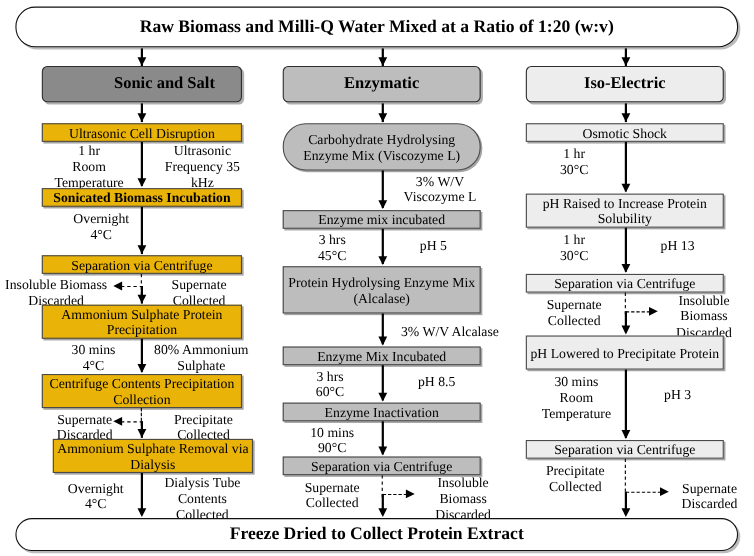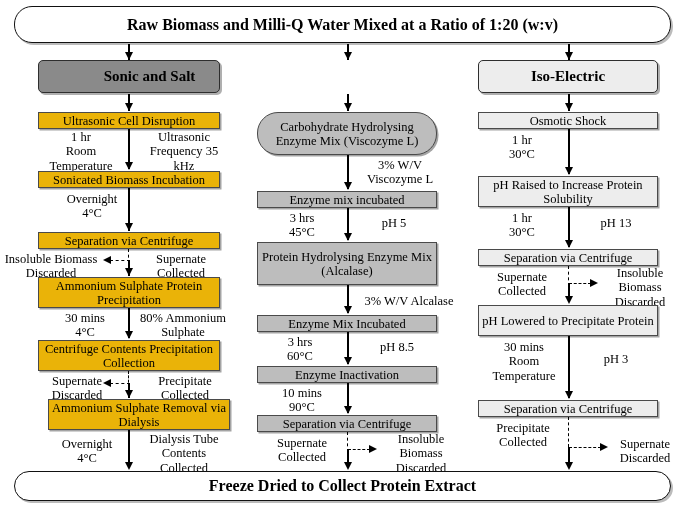--- a/index.html
+++ b/index.html
@@ -105,21 +105,21 @@
   <div class="note" style="left:36px;top:130px;width:90px;">1 hr
 Room
 Temperature</div>
   <div class="note" style="left:136px;top:130px;width:96px;">Ultrasonic
 Frequency 35
 kHz</div>
 
   <div class="vline" style="left:128px;top:129px;height:40px;"></div>
   <div class="arrowdown" style="left:124.5px;top:162px;"></div>
 
-  <div class="node c1" style="left:38px;top:171px;width:182px;height:17px;">Sonicated Biomass Incubation</div>
+  <div class="node c1" style="left:38px;top:171px;width:182px;height:17px;font-weight:bold;">Sonicated Biomass Incubation</div>
 
   <div class="note" style="left:44px;top:192px;width:96px;">Overnight
 4°C</div>
 
   <div class="vline" style="left:128px;top:188px;height:43px;"></div>
   <div class="arrowdown" style="left:124.5px;top:223px;"></div>
 
   <div class="node c1" style="left:38px;top:232px;width:182px;height:17px;">Separation via Centrifuge</div>
 
   <div class="note" style="left:-2px;top:252px;width:106px;">Insoluble Biomass
@@ -161,20 +161,21 @@
 
   <div class="note" style="left:40px;top:437px;width:94px;">Overnight
 4°C</div>
   <div class="note" style="left:136px;top:432px;width:96px;">Dialysis Tube
 Contents
 Collected</div>
 
   <div class="vline" style="left:128px;top:430px;height:38px;"></div>
   <div class="arrowdown" style="left:124.5px;top:462px;"></div>
 
+  <div class="node hdr c2h" style="left:257px;top:60px;width:180px;height:33px;">Enzymatic</div>
 
   <div class="vline" style="left:347px;top:94px;height:17px;"></div>
   <div class="arrowdown" style="left:343.5px;top:103px;"></div>
 
   <div class="node c2" style="left:257px;top:112px;width:180px;height:43px;border-radius:21px;">Carbohydrate Hydrolysing Enzyme Mix (Viscozyme L)</div>
 
   <div class="note" style="left:352px;top:158px;width:96px;">3% W/V
 Viscozyme L</div>
 
   <div class="vline" style="left:347px;top:155px;height:34px;"></div>

